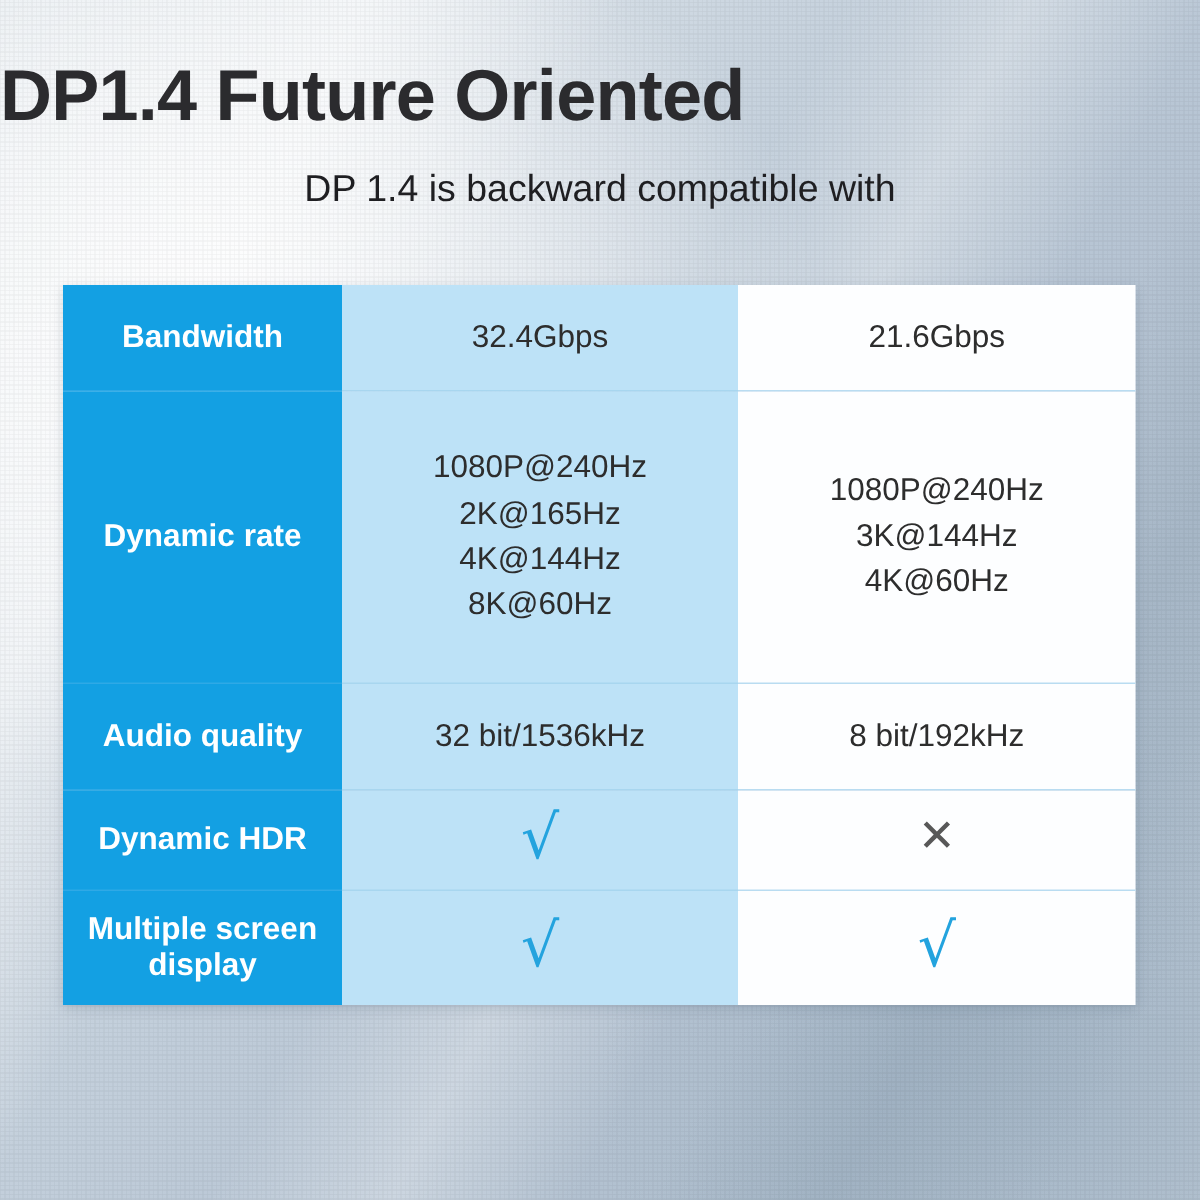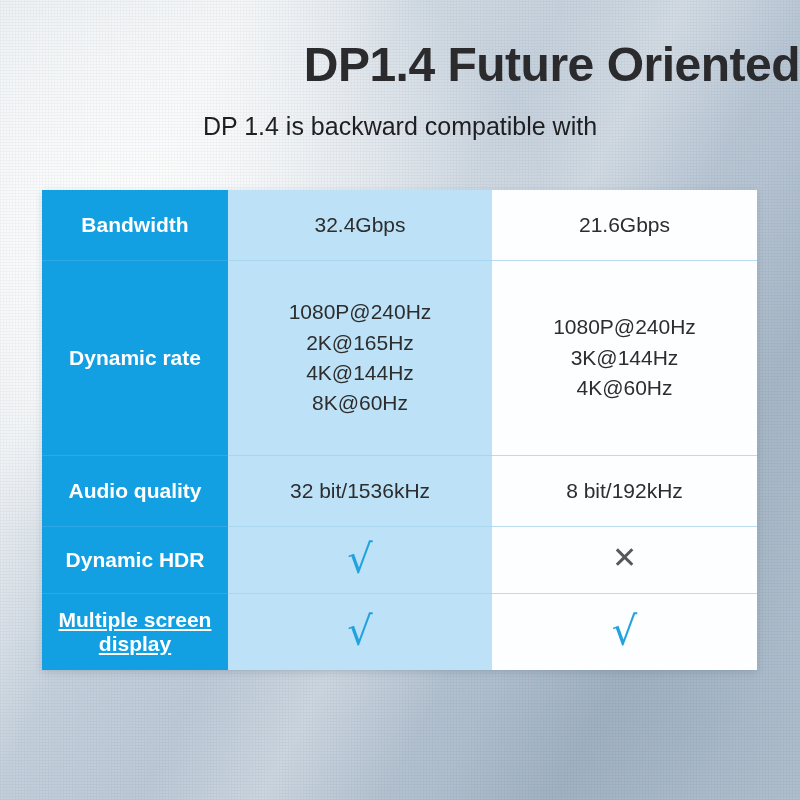--- a/index.html
+++ b/index.html
@@ -50,21 +50,21 @@
   .content {
     position: relative;
     z-index: 3;
   }
 
   #headline {
     position: absolute;
     top: 40px;
     left: 0;
     width: 800px;
-    text-align: right;
+    text-align: left;
     font-size: 48px;
     font-weight: bold;
     letter-spacing: -0.5px;
     color: #2b2b2e;
     line-height: 1.05;
     white-space: nowrap;
   }
 
   #subhead {
     position: absolute;
@@ -155,21 +155,21 @@
     line-height: 1;
     font-weight: bold;
     font-family: "DejaVu Sans", sans-serif;
   }
 
   .r-version  td { height: 58px; }
   .r-bandwidth td { height: 70px; }
   .r-refresh  td { height: 194px; }
   .r-audio    td { height: 70px; margin-left: 34px; }
   .r-hdr      td { height: 66px; }
-  .r-multi    td { height: 76px; text-decoration: underline; }
+  .r-multi    td { height: 76px; }
 </style>
 </head>
 <body>
 
 <div id="page">
   <div class="content">
 
     <div id="headline">DP1.4 Future Oriented</div>
 
     <div id="subhead">

